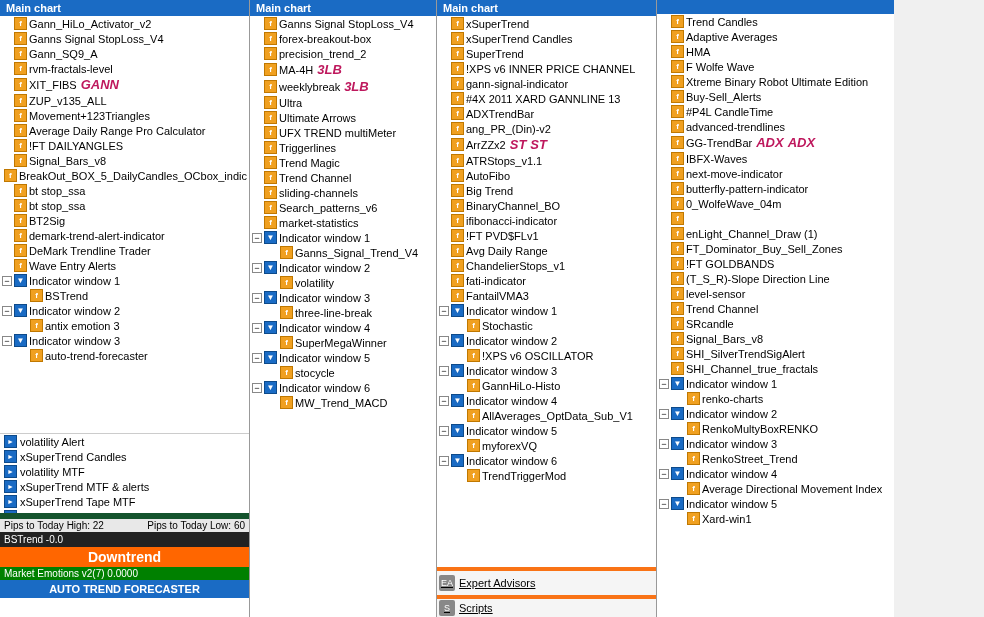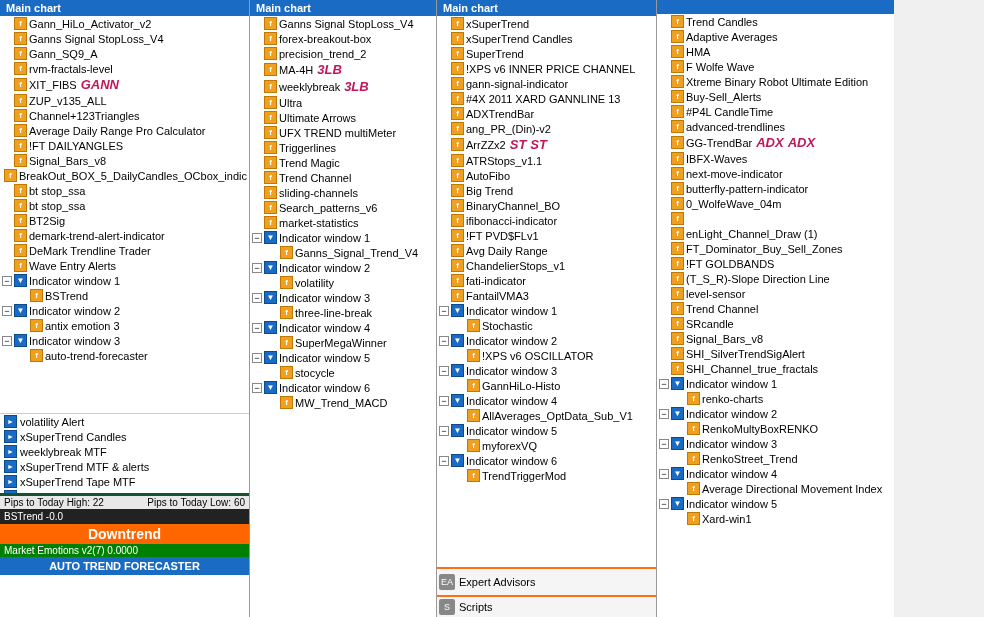--- a/index.html
+++ b/index.html
@@ -100,22 +100,22 @@
       margin-left: 4px;
     }
 
     .panel1 { width: 250px; }
     .panel2 { width: 187px; }
     .panel3 { width: 220px; }
     .panel4 { width: 240px; }
 
     
     .bottom-area {
-      height: 124px;
-      border-top: 3px solid #14532d;
+      height: 104px;
+      border-top: 6px solid #14532d;
       display: flex;
       flex-direction: column;
       overflow: hidden;
     }
 
     .pips-row {
       background: #e8e8e8;
       padding: 1px 4px;
       font-size: 10px;
       display: flex;
@@ -181,27 +181,28 @@
       align-items: center;
       justify-content: center;
       color: white;
       font-size: 7px;
       font-weight: bold;
       margin-right: 3px;
       flex-shrink: 0;
     }
 
     .panel3-bottom {
-      border-top: 2px solid #f97316;
+      border-top: 4px solid #f97316;
       background: #f5f5f5;
       padding: 2px;
       display: flex;
       align-items: center;
       gap: 4px;
       height: 28px;
+      text-decoration: underline;
     }
 
     .expert-icon {
       width: 16px; height: 16px;
       background: #888;
       border-radius: 2px;
       display: inline-flex;
       align-items: center;
       justify-content: center;
       color: white;
@@ -250,21 +251,21 @@
         <div class="tree-item">
           <span class="indent" style="width: 0px; display: inline-block;"></span>
           <span style="width: 12px; display: inline-block;"></span>
           <span class="tree-icon indicator-icon">f</span>
           <span class="item-label">ZUP_v135_ALL</span>
         </div>
         <div class="tree-item">
           <span class="indent" style="width: 0px; display: inline-block;"></span>
           <span style="width: 12px; display: inline-block;"></span>
           <span class="tree-icon indicator-icon">f</span>
-          <span class="item-label">Channel+123Triangles</span>
+          <span class="item-label">Movement+123Triangles</span>
         </div>
         <div class="tree-item">
           <span class="indent" style="width: 0px; display: inline-block;"></span>
           <span style="width: 12px; display: inline-block;"></span>
           <span class="tree-icon indicator-icon">f</span>
           <span class="item-label">Average Daily Range Pro Calculator</span>
         </div>
         <div class="tree-item">
           <span class="indent" style="width: 0px; display: inline-block;"></span>
           <span style="width: 12px; display: inline-block;"></span>
@@ -361,21 +362,21 @@
       <div class="xsuper-item">
         <span class="blue-folder">►</span>
         <span>volatility Alert</span>
       </div>
       <div class="xsuper-item">
         <span class="blue-folder">►</span>
         <span>xSuperTrend Candles</span>
       </div>
       <div class="xsuper-item">
         <span class="blue-folder">►</span>
-        <span>weeklybreak MTF</span>
+        <span>volatility MTF</span>
       </div>
       <div class="xsuper-item">
         <span class="blue-folder">►</span>
         <span>xSuperTrend MTF &amp; alerts</span>
       </div>
       <div class="xsuper-item">
         <span class="blue-folder">►</span>
         <span>xSuperTrend Tape MTF</span>
       </div>
       <div class="xsuper-item">

